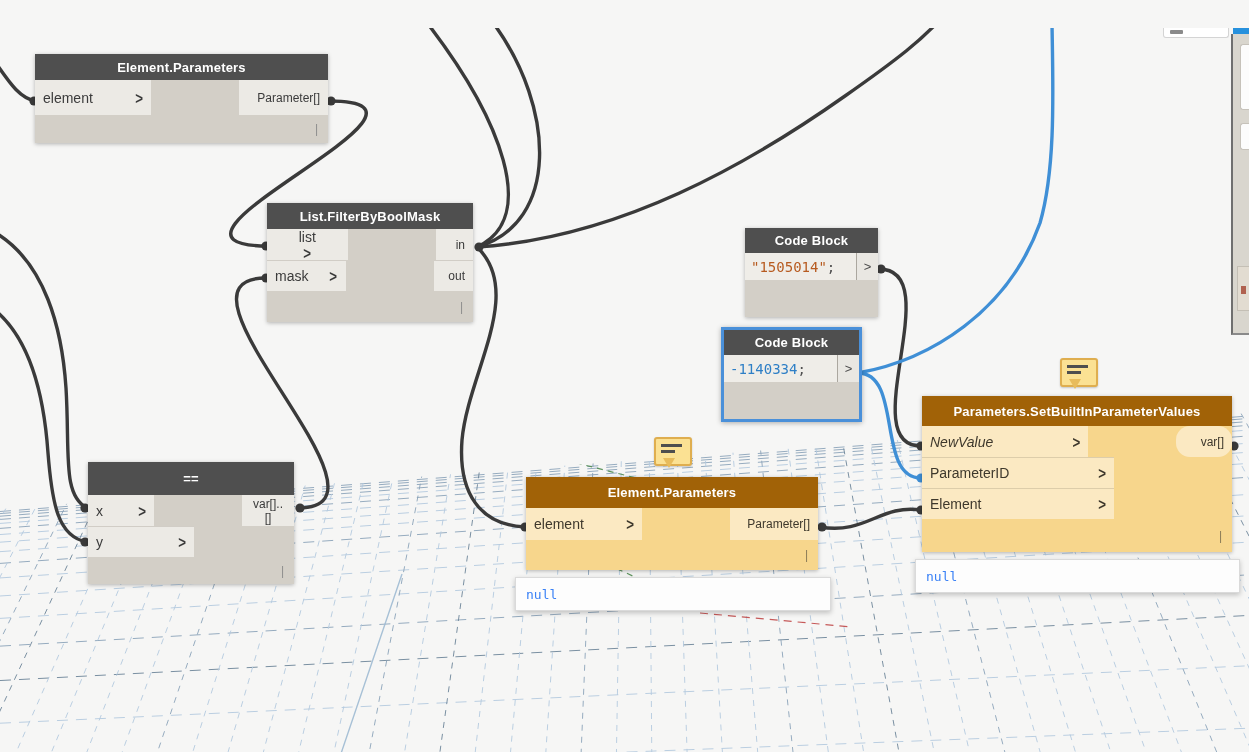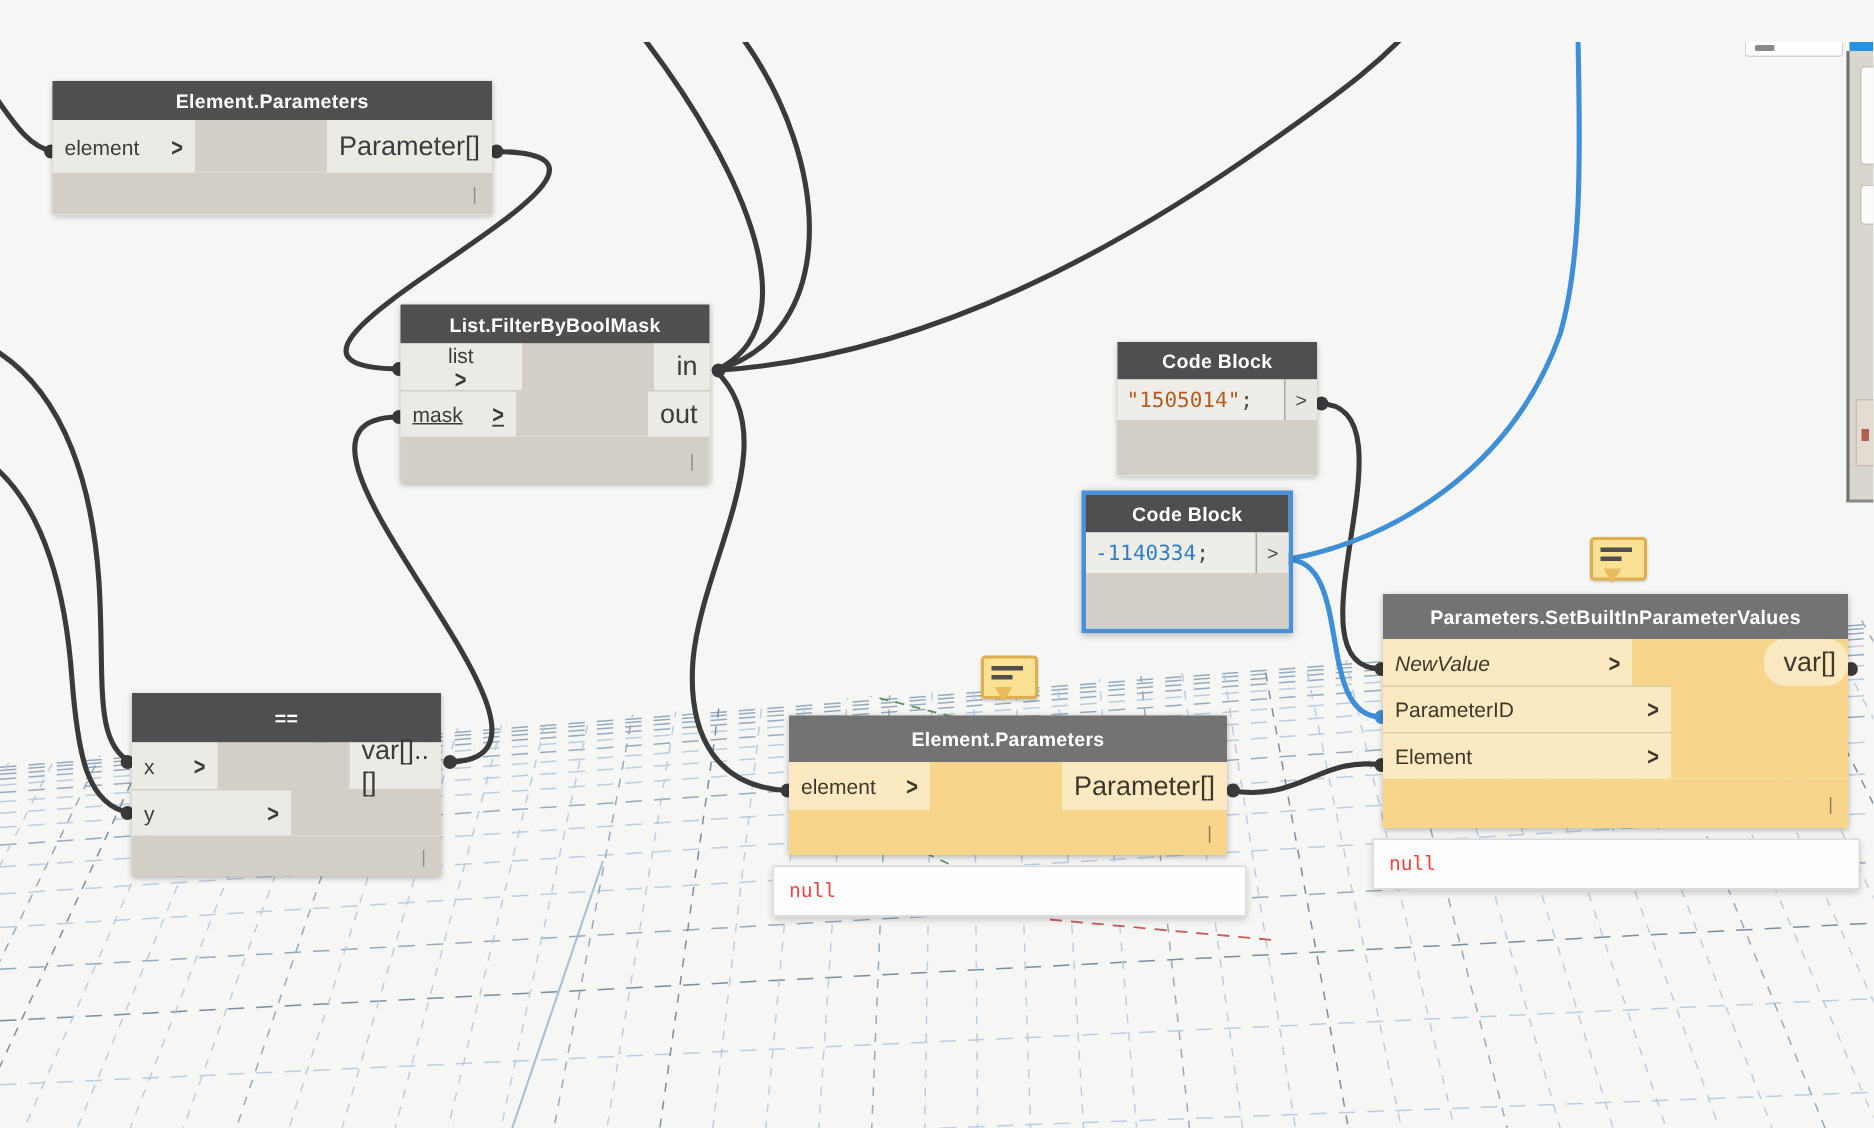--- a/index.html
+++ b/index.html
@@ -7,30 +7,30 @@
           font-family:"Liberation Sans",sans-serif;overflow:hidden;margin-top:28px;}
   svg.layer{position:absolute;left:0;top:0;pointer-events:none;}
 
   
   .node{position:absolute;box-shadow:0 1px 4px rgba(0,0,0,.28);z-index:3;}
   .hdr{display:flex;align-items:center;justify-content:center;
        color:#FFFFFF;font-weight:bold;font-size:13px;letter-spacing:.2px;}
   .gray  .hdr{background:#4F4F4F;}
   .gray  .bodybg{background:#D3CFC7;}
   .gray  .cell{background:#ECEAE5;color:#3B3B3B;}
-  .yellow .hdr{background:#737373;}
+  .yellow .hdr{background:#a16207;}
   .yellow .bodybg{background:#F7D68C;}
   .yellow .cell{background:#FBE9C2;color:#3E382C;}
   .rows{display:flex;flex-direction:column;}
   .row{display:flex;gap:44px;}
   .row + .row .cell{border-top:1px solid rgba(90,80,60,.18);}
   .incell{display:flex;align-items:center;justify-content:space-between;
           padding:0 8px;font-size:14px;}
   .outcell{display:flex;align-items:center;justify-content:flex-end;
-           padding:0 8px;font-size:18px;margin-left:auto;}
+           padding:0 8px;font-size:12px;margin-left:auto;text-align:center;}
   .spacer{flex:1;}
   .chev{font-weight:bold;font-size:14px;transform:scale(.95,1.2);}
   .foot{display:flex;align-items:center;justify-content:flex-end;
         padding:0 10px;color:#8D8D8D;font-size:12px;}
   
   .coderow{display:flex;height:27px;}
   .codecell{flex:1;background:#EFEDE8;font-family:"DejaVu Sans Mono",monospace;
             font-size:14px;display:flex;align-items:center;padding:0 6px;white-space:pre;}
   .outbox{width:21px;background:#E9E7E2;border-left:1px solid #ABA79F;
           display:flex;align-items:center;justify-content:center;
@@ -39,21 +39,21 @@
   .code-num{color:#2E7FC6;}
   .code-semi{color:#4F4F4F;}
   .selwrap{position:absolute;border:3px solid #4A90D9;z-index:3;
            box-shadow:0 1px 5px rgba(0,0,0,.3);}
   .selwrap .node{position:relative;left:0;top:0;box-shadow:none;}
 
   
   .preview{position:absolute;background:#FDFDFD;border:1px solid #DADADA;
            box-shadow:0 2px 5px rgba(0,0,0,.22);z-index:2;
            display:flex;align-items:center;padding:0 10px;
-           font-family:"DejaVu Sans Mono",monospace;font-size:13px;color:#ef4444;}
+           font-family:"DejaVu Sans Mono",monospace;font-size:13px;color:#3b82f6;}
 
   
   .note{position:absolute;width:34px;height:25px;background:#FBE193;
         border:2px solid #DFAE4F;border-radius:3px;z-index:4;
         box-shadow:0 1px 2px rgba(0,0,0,.2);}
   .note:after{content:'';position:absolute;left:7px;bottom:-10px;
         border:6px solid transparent;border-top:10px solid #E8BC5C;}
   .note .nl{position:absolute;left:5px;height:3px;background:#4E4E4E;}
   .note .nl1{top:5px;width:21px;}
   .note .nl2{top:11px;width:14px;}
@@ -266,21 +266,21 @@
         <div class="cell incell" style="width:120px;flex-direction:column;">
           <span>list</span>
           <span class="chev">&gt;</span>
         </div>
         <div class="spacer"></div>
         <div class="cell outcell" style="width:40px;">
           <span>in</span>
         </div>
       </div>
       <div class="row" style="height:31px;">
-        <div class="cell incell" style="width:120px;text-decoration:underline;">
+        <div class="cell incell" style="width:120px;">
           <span>mask</span>
           <span class="chev">&gt;</span>
         </div>
         <div class="spacer"></div>
         <div class="cell outcell" style="width:45px;">
           <span>out</span>
         </div>
       </div>
     </div>
     <div class="foot bodybg" style="height:31px;">

